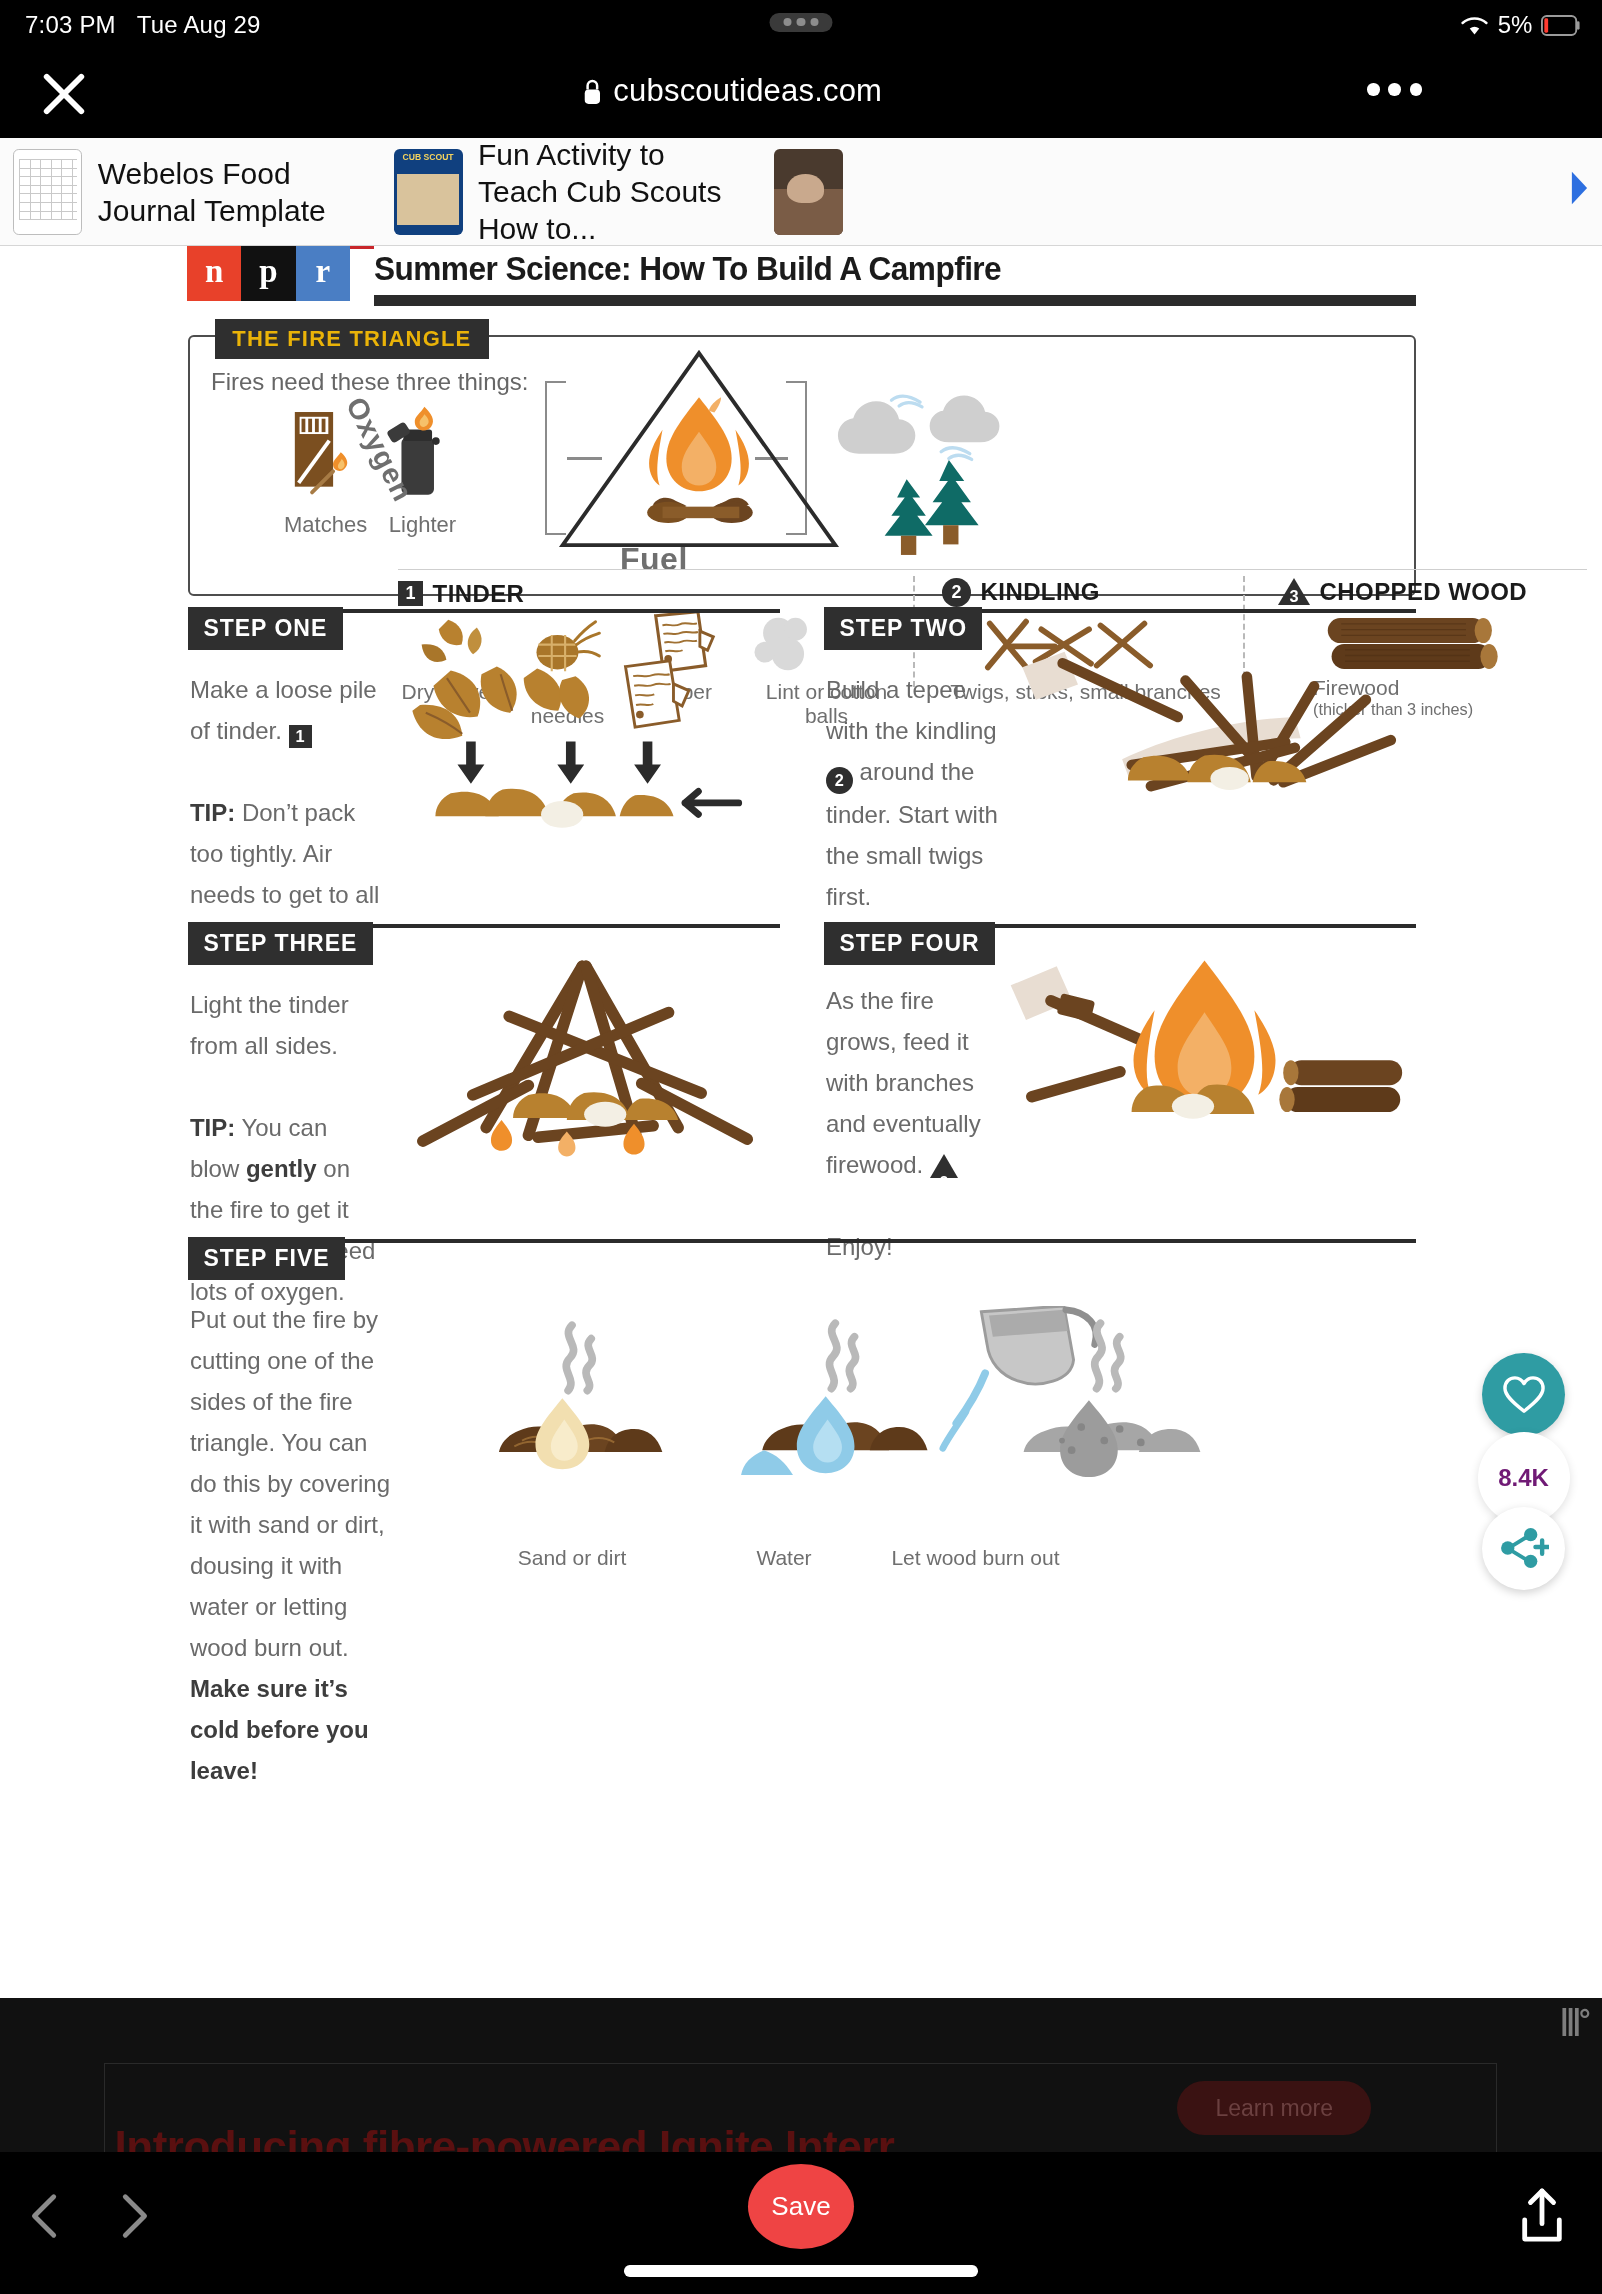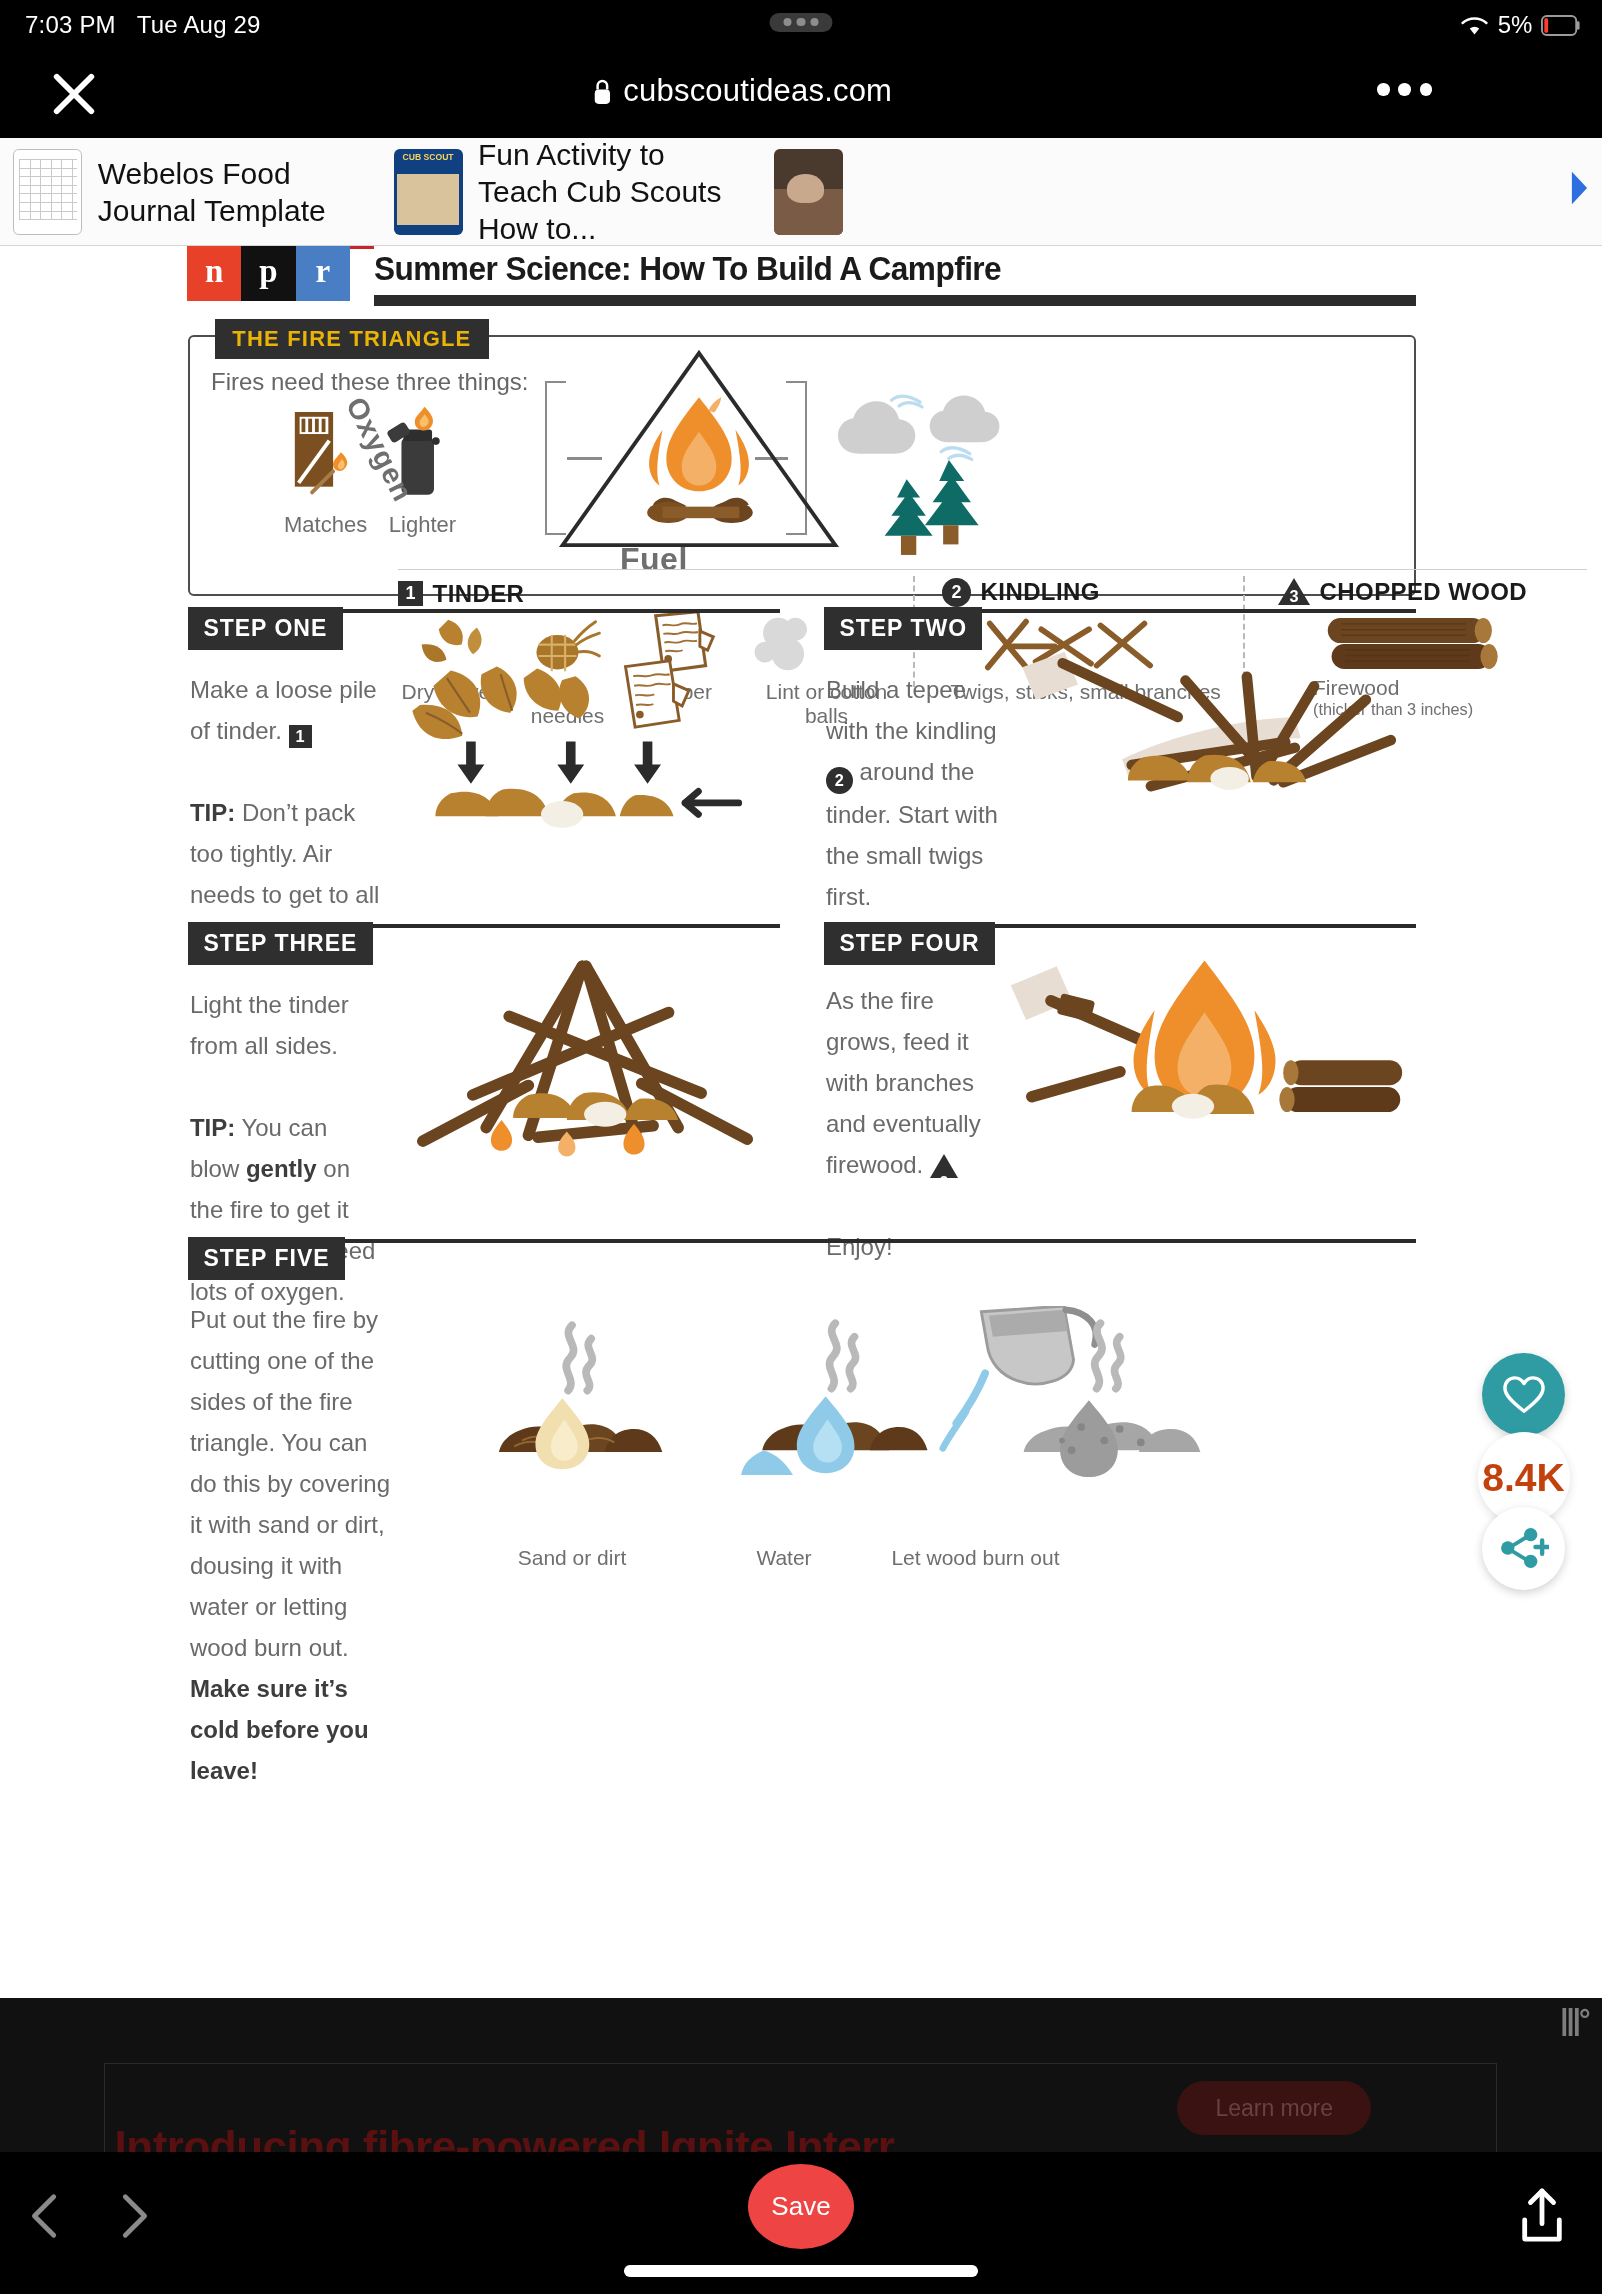--- a/index.html
+++ b/index.html
@@ -14,21 +14,21 @@
              font-weight:500; letter-spacing:0.2px; }
   .sb-pill { position:absolute; left:50%; transform:translateX(-50%); top:12.5px;
              width:63px; height:19px; border-radius:9.6px; background:#3a3a3a;
              display:flex; align-items:center; justify-content:center; gap:4.8px; }
   .sb-pill i { width:8.6px; height:8.6px; border-radius:50%; background:#8d8d8d; display:block; }
   .sb-right { position:absolute; right:21px; display:flex; align-items:center; gap:8.6px; }
   .wifi svg, .batt svg { display:block; }
   .sb-pct { font-size:24px; font-weight:500; }
 
   
-  .topbar { position:absolute; top:50px; left:14px; width:1456px; height:88px; }
+  .topbar { position:absolute; top:50px; left:4px; width:1456px; height:88px; }
   .close-x { position:absolute; left:35px; top:19px; width:50px; height:50px;
              cursor:pointer; }
   .urlwrap { position:absolute; left:50%; top:23px; transform:translateX(-50%);
              display:flex; align-items:center; gap:12.5px; color:#fff; }
   .lock { width:19px; height:26px; position:relative; }
   .url { font-size:31px; color:#ffffff; letter-spacing:0.2px; }
   .dots { position:absolute; right:38px; top:33px; display:flex; gap:8.6px; }
   .dots i { width:12.5px; height:12.5px; border-radius:50%; background:#fff; display:block; }
 
   
@@ -142,22 +142,22 @@
             position:relative; vertical-align:-4.8px;}
   .inl-tr b { position:absolute; left:-5.8px; top:7.7px; width:11.5px; color:#fff; font-size:14.4px;
               text-align:center; }
 
   
   .rail { position:absolute; right:11.5px; top:1353px; width:134px; }
   .fab { width:83px; height:83px; border-radius:50%; display:flex; align-items:center;
          justify-content:center; box-shadow:0 2.9px 9.6px rgba(0,0,0,.18); cursor:pointer; }
   .fab-heart { background:#2f9ca3; margin:0 auto; }
   .fab-count { width:92px; height:92px; border-radius:50%; background:#fff; margin:-3.8px auto 0;
-               display:flex; align-items:center; justify-content:center; font-size:39px;
-               font-weight:700; color:#c2410c; box-shadow:0 2.9px 9.6px rgba(0,0,0,.12); }
+               display:flex; align-items:center; justify-content:center; font-size:24px;
+               font-weight:700; color:#701a75; box-shadow:0 2.9px 9.6px rgba(0,0,0,.12); }
   .fab-share { background:#fff; margin:-17.3px auto 0; }
 
   
   .ad { position:absolute; top:1998px; left:0; width:1602px; height:154px; background:#111; }
   .ad-inner { position:absolute; left:104px; top:65px; width:1393px; height:91px;
               border:1.9px solid #2a2a2a; overflow:hidden; }
   .ad-head { position:absolute; left:9.6px; top:58px; font-size:44px; font-weight:700;
              color:#5a1010; white-space:nowrap; letter-spacing:-0.5px; }
   .ad-btn { position:absolute; right:125px; top:17.3px; background:#3a1212; color:#6b4040;
             font-size:23px; padding:13.4px 38px; border-radius:29px; }

